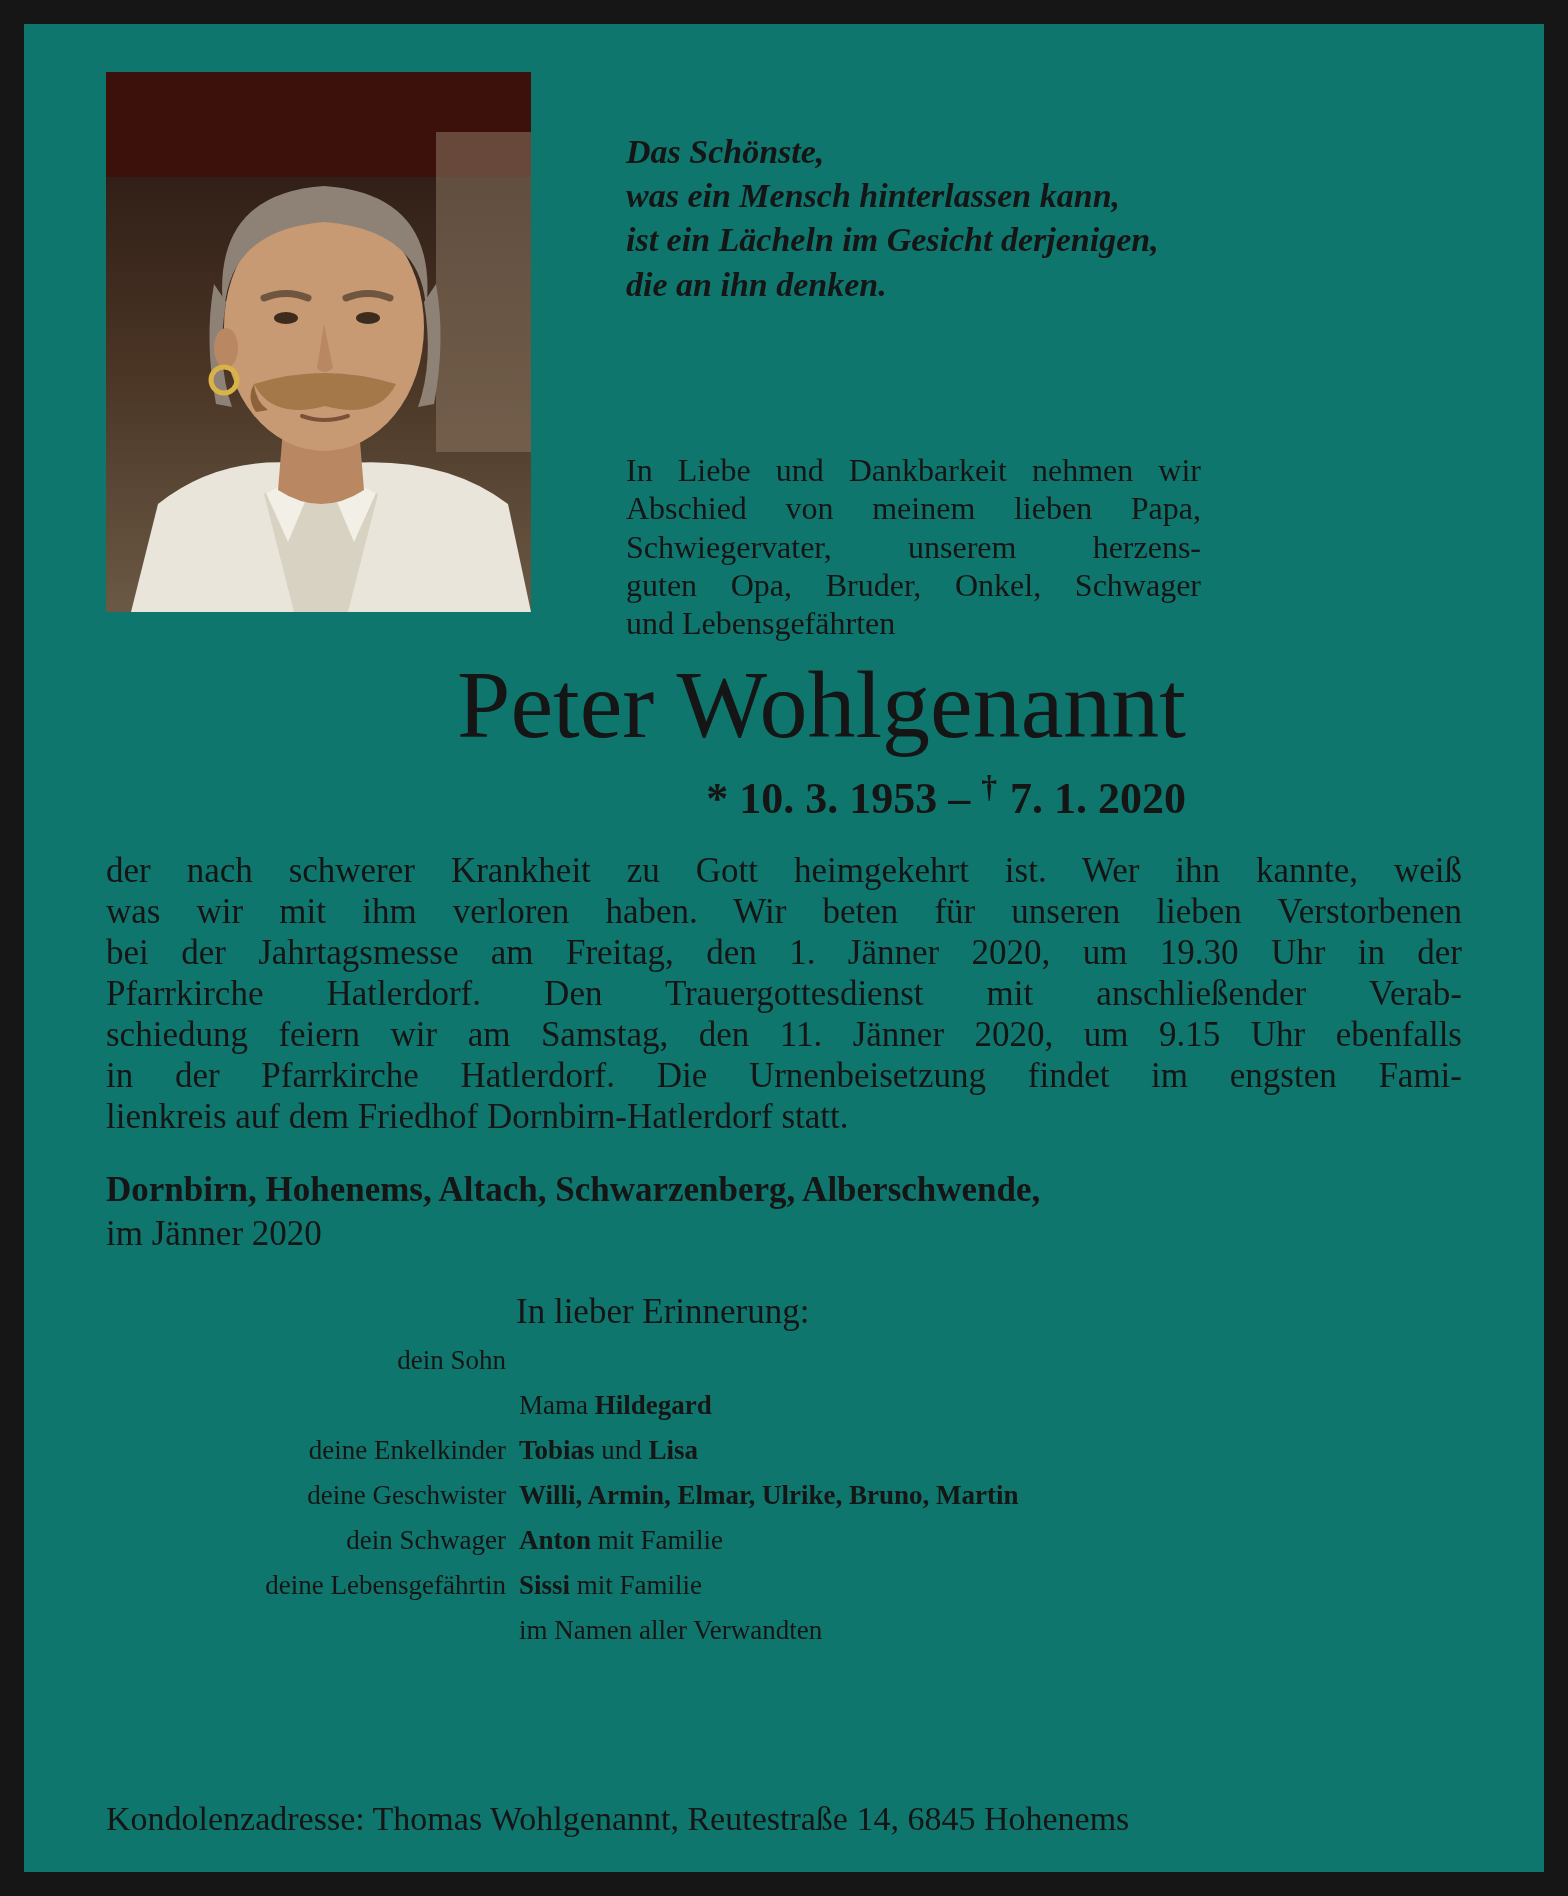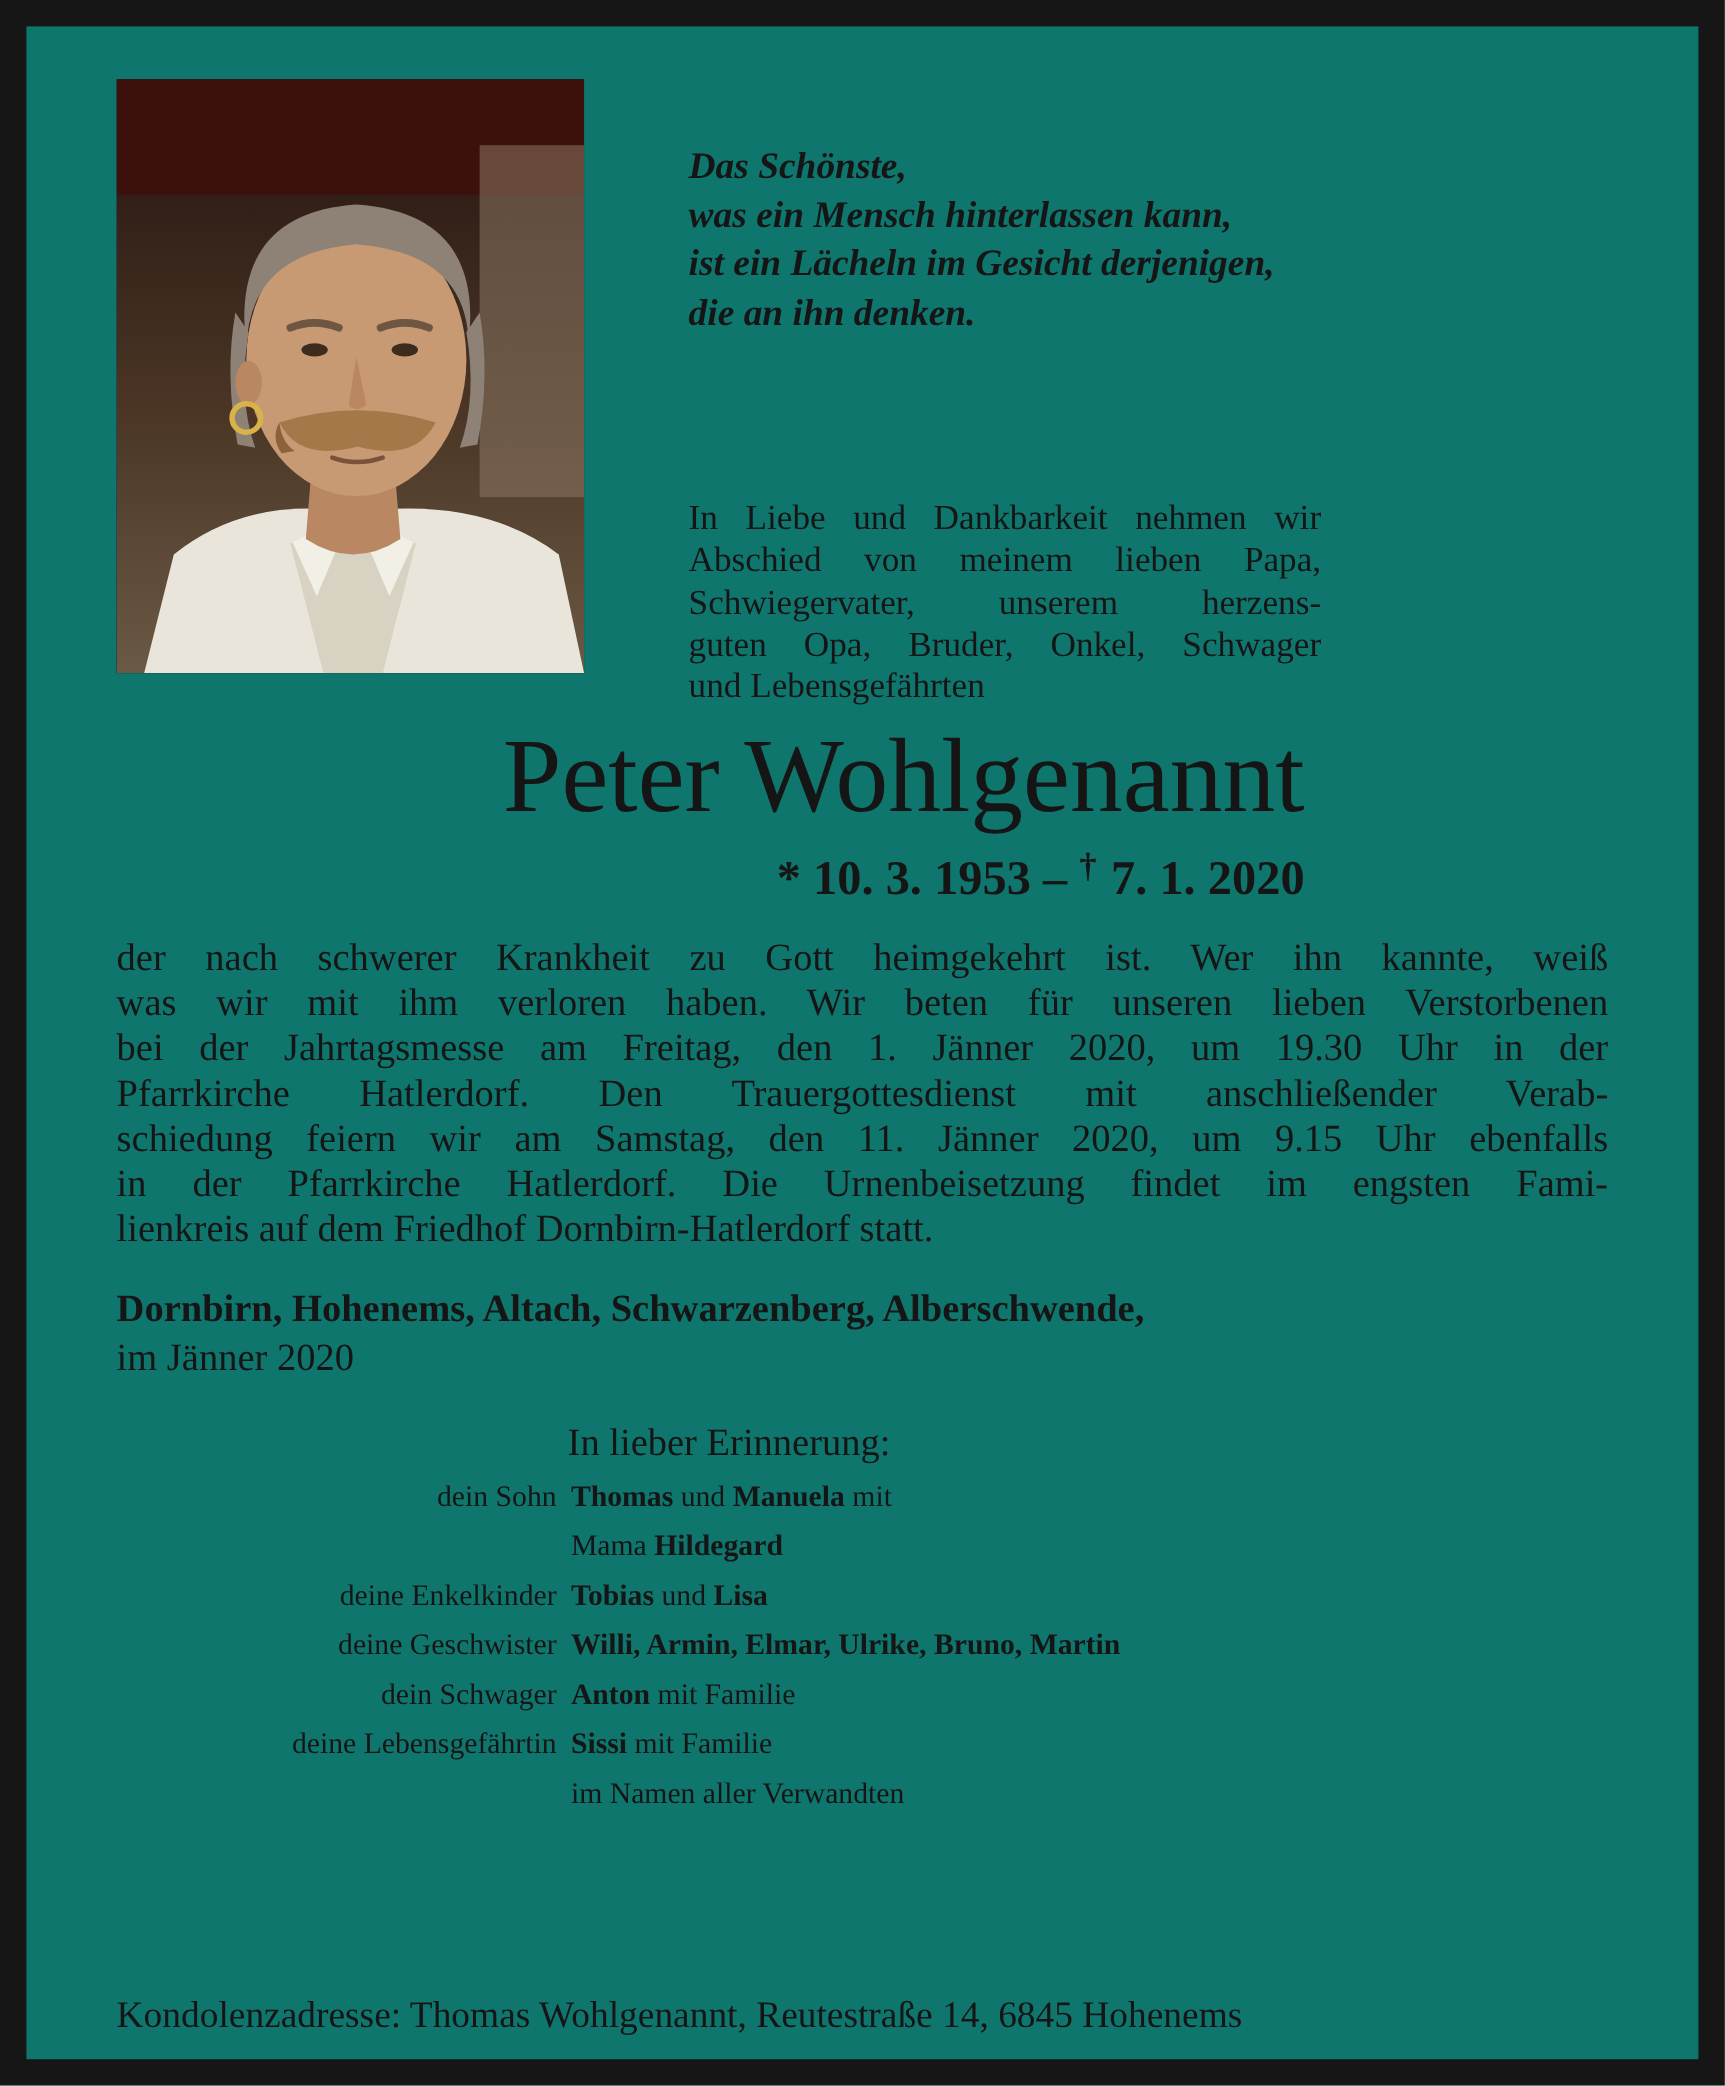--- a/index.html
+++ b/index.html
@@ -52,21 +52,21 @@
   .mheading { margin-top: 38px; margin-left: 410px; font-size: 35px; }
   .mrows { margin-top: 6px; font-size: 27px; }
   .mrow { display: flex; line-height: 45px; }
   .mlabel { width: 400px; text-align: right; flex: 0 0 auto; }
   .mvalue { margin-left: 13px; }
   .b { font-weight: bold; }
 
   .footer {
     position: absolute;
     left: 82px;
-    bottom: 20px;
+    bottom: 34px;
     font-size: 34px;
   }
 </style>
 </head>
 <body>
 
 <div class="page">
 
   <div class="top">
 
@@ -153,21 +153,20 @@
       <div class="plainline">lienkreis auf dem Friedhof Dornbirn-Hatlerdorf statt.</div>
     </div>
 
   <div class="places">Dornbirn, Hohenems, Altach, Schwarzenberg, Alberschwende,</div>
   <div class="dateline">im Jänner 2020</div>
 
   <div class="mheading">In lieber Erinnerung:</div>
   <div class="mrows">
       <div class="mrow">
         <div class="mlabel">dein Sohn</div>
-        <div class="mvalue"><span class="b">Thomas</span><span> und </span><span class="b">Manuela</span><span> mit</span></div>
       </div>
       <div class="mrow">
         <div class="mlabel"></div>
         <div class="mvalue"><span>Mama </span><span class="b">Hildegard</span></div>
       </div>
       <div class="mrow">
         <div class="mlabel">deine Enkelkinder</div>
         <div class="mvalue"><span class="b">Tobias</span><span> und </span><span class="b">Lisa</span></div>
       </div>
       <div class="mrow">

